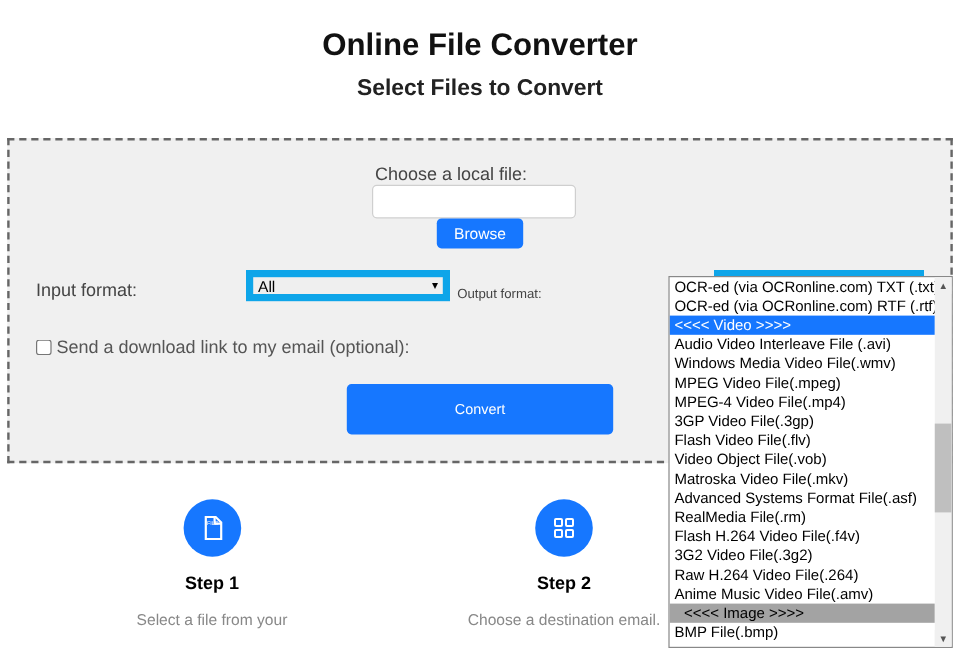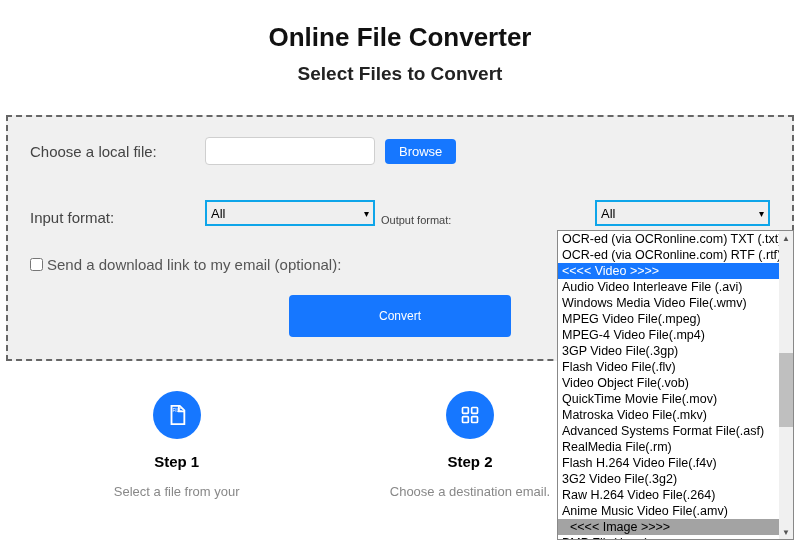--- a/index.html
+++ b/index.html
@@ -5,35 +5,35 @@
   * { box-sizing: border-box; margin: 0; padding: 0; font-family: -apple-system, BlinkMacSystemFont, "Segoe UI", Arial, sans-serif; }
   body { background: #fff; width: 800px; height: 560px; overflow: hidden; position: relative; }
   .title { text-align: center; font-size: 26px; font-weight: 700; margin-top: 22px; color: #111; }
   .subtitle { text-align: center; font-size: 19px; font-weight: 700; margin-top: 10px; color: #222; }
   .panel {
     margin: 30px 6px 0 6px;
     border: 2px dashed #666;
     background: #f0f0f0;
     padding: 20px 22px 22px 22px;
   }
-  .row { display: flex; align-items: center; margin-bottom: 35px; }
+  .row { display: flex; align-items: center; margin-bottom: 18px; flex-direction: column; }
   .lbl { font-size: 15px; color: #444; width: 175px; }
   .file-input {
     width: 170px; height: 28px;
     background: #fff; border: 1px solid #cfcfcf; border-radius: 4px;
     margin-right: 10px;
   }
   .browse-btn {
     background: #1677ff; color: #fff; border: none;
     padding: 5px 14px; border-radius: 4px; font-size: 13px; cursor: pointer;
   }
   .fmt-row { display: flex; align-items: flex-end; margin-bottom: 30px; }
   .fmt-lbl1 { font-size: 15px; color: #444; width: 175px; }
   .select {
-    width: 170px; height: 26px; background: #efefef; border: 2px solid #0ea5e9;
+    width: 170px; height: 26px; background: #efefef; border: 6px solid #0ea5e9;
     font-size: 13px; padding: 2px 4px; cursor: pointer;
     display: flex; justify-content: space-between; align-items: center;
   }
   .select.out { width: 175px; }
   .caret { font-size: 10px; }
   .fmt-lbl2 { font-size: 11px; color: #444; margin-left: 6px; width: 175px; }
   .gap { flex: 1; }
   .chk-row { display: flex; align-items: center; margin-bottom: 22px; }
   .chk { width: 13px; height: 13px; margin-right: 4px; cursor: pointer; }
   .chk-lbl { font-size: 15px; color: #555; }
@@ -155,21 +155,20 @@
       <div class="dd-item">OCR-ed (via OCRonline.com) TXT (.txt)</div>
       <div class="dd-item">OCR-ed (via OCRonline.com) RTF (.rtf)</div>
       <div class="dd-item sel">&lt;&lt;&lt;&lt; Video &gt;&gt;&gt;&gt;</div>
       <div class="dd-item">Audio Video Interleave File (.avi)</div>
       <div class="dd-item">Windows Media Video File(.wmv)</div>
       <div class="dd-item">MPEG Video File(.mpeg)</div>
       <div class="dd-item">MPEG-4 Video File(.mp4)</div>
       <div class="dd-item">3GP Video File(.3gp)</div>
       <div class="dd-item">Flash Video File(.flv)</div>
       <div class="dd-item">Video Object File(.vob)</div>
-      <div class="dd-item">QuickTime Movie File(.mov)</div>
       <div class="dd-item">Matroska Video File(.mkv)</div>
       <div class="dd-item">Advanced Systems Format File(.asf)</div>
       <div class="dd-item">RealMedia File(.rm)</div>
       <div class="dd-item">Flash H.264 Video File(.f4v)</div>
       <div class="dd-item">3G2 Video File(.3g2)</div>
       <div class="dd-item">Raw H.264 Video File(.264)</div>
       <div class="dd-item">Anime Music Video File(.amv)</div>
       <div class="dd-item yellow">&lt;&lt;&lt;&lt; Image &gt;&gt;&gt;&gt;</div>
       <div class="dd-item">BMP File(.bmp)</div>
     </div>

